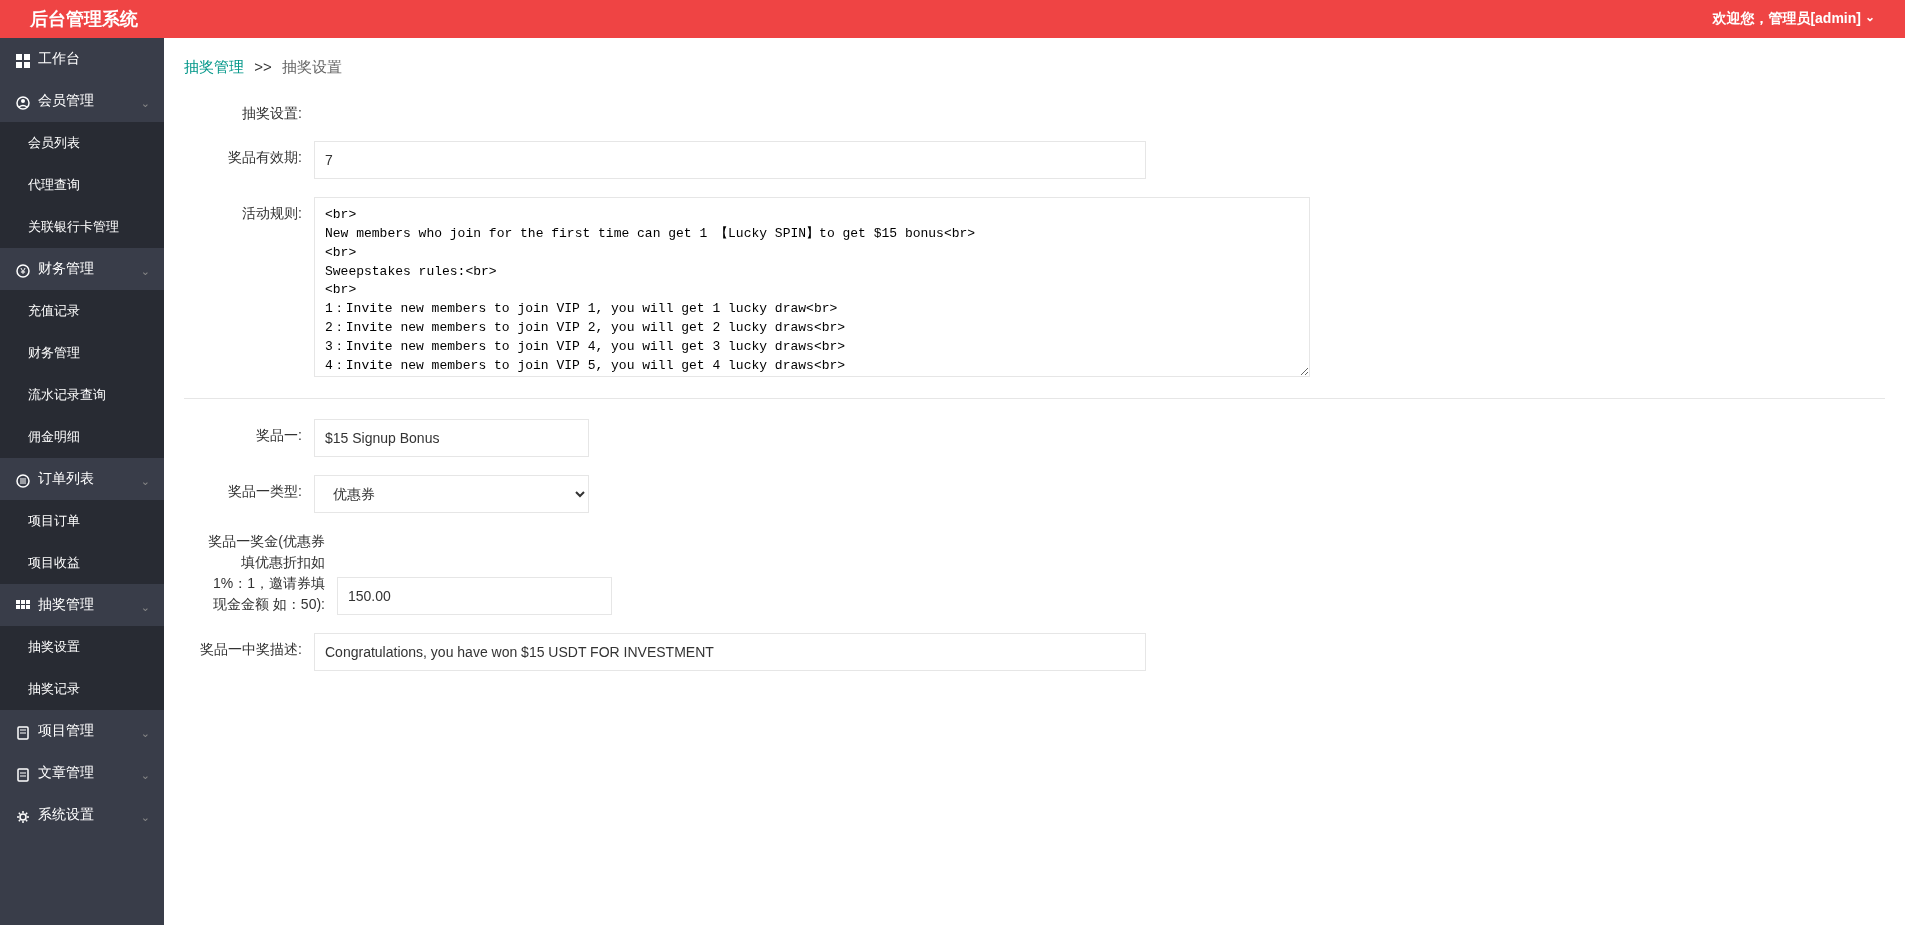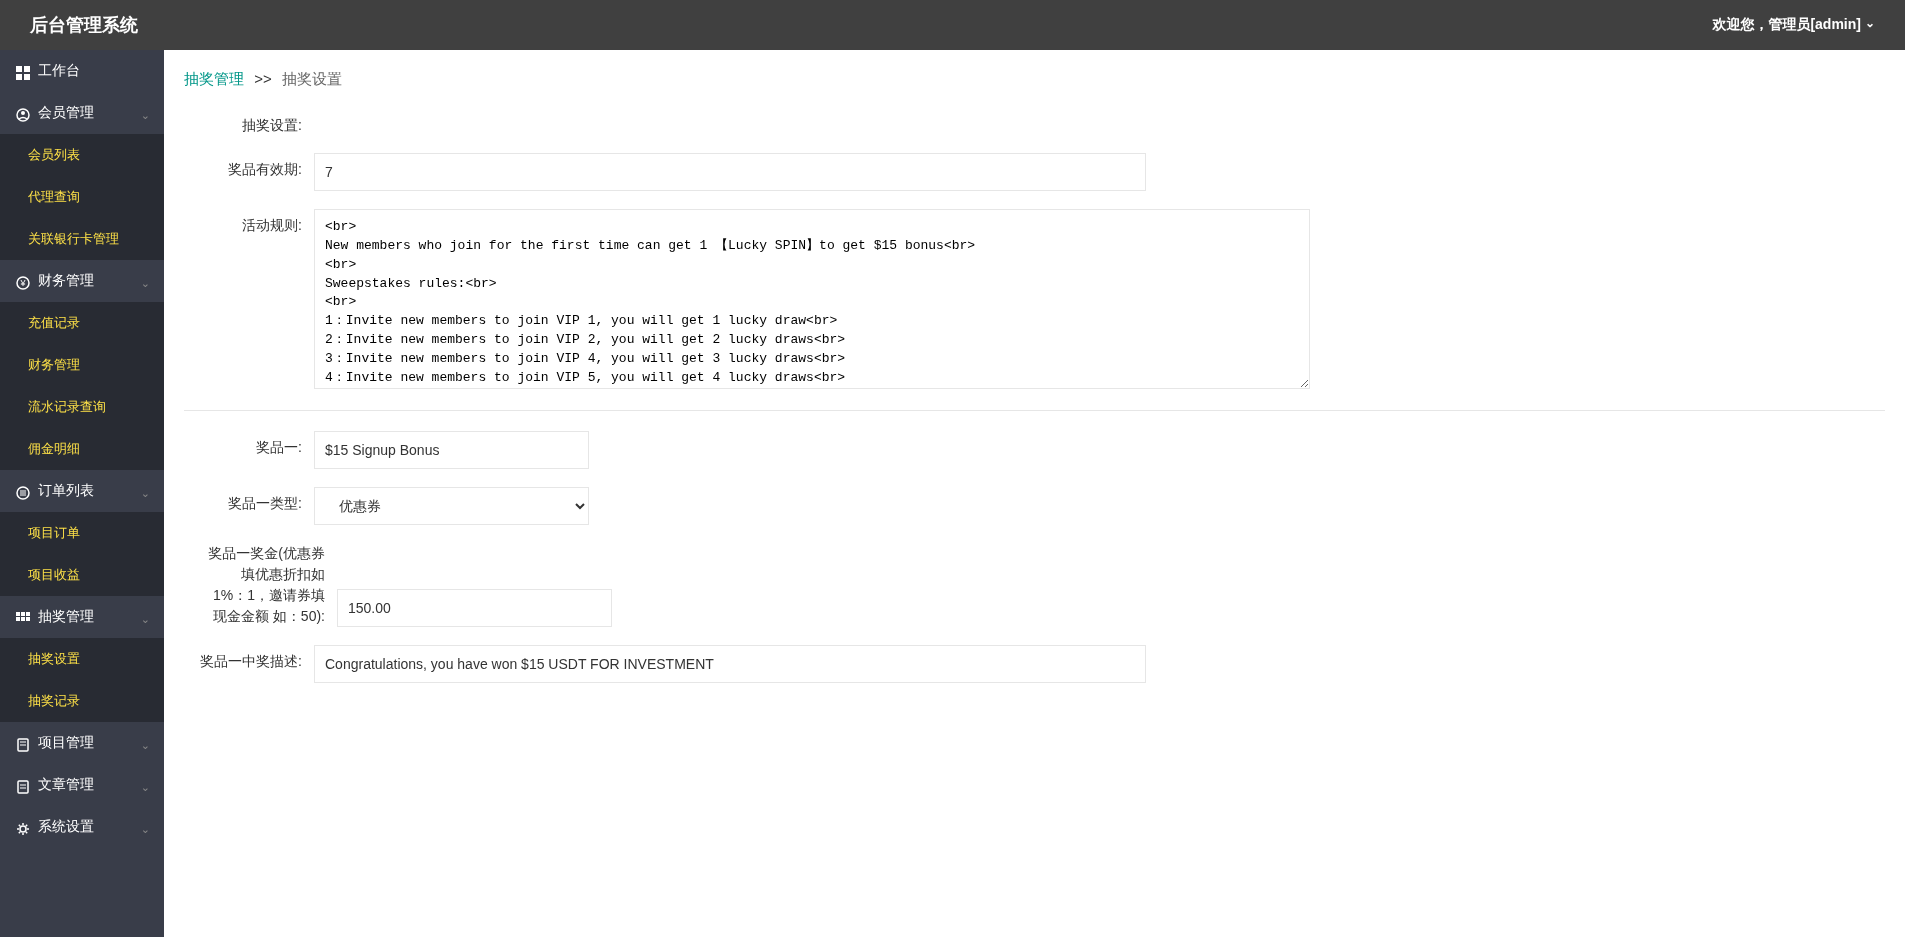--- a/index.html
+++ b/index.html
@@ -7,22 +7,22 @@
       padding: 0;
       box-sizing: border-box;
     }
     body {
       font-family: "Microsoft YaHei", Arial, sans-serif;
       font-size: 14px;
       color: #333;
       background: #fff;
     }
     .header {
-      background: #404040;
-      height: 50px;
+      background: #ef4444;
+      height: 38px;
       display: flex;
       align-items: center;
       justify-content: space-between;
       padding: 0 30px;
       color: #fff;
     }
     .header-title {
       font-size: 18px;
       font-weight: bold;
     }
@@ -54,21 +54,21 @@
       color: #c2c2c2;
       position: relative;
     }
     .sidebar-item.has-children {
       color: #fff;
     }
     .sidebar-item.sub-item {
       padding-left: 28px;
       background: #282b33;
       font-size: 13px;
-      color: #fde047;
+      color: #ffffff;
     }
     .sidebar-item .icon-slot {
       width: 18px;
       display: inline-flex;
       align-items: center;
       justify-content: center;
       margin-right: 6px;
       font-size: 14px;
     }
     .sidebar-item .chevron-down {
@@ -146,21 +146,21 @@
       font-family: "Courier New", monospace;
       font-size: 13px;
       line-height: 1.45;
       resize: vertical;
       outline: none;
       overflow-y: scroll;
     }
     .select {
       height: 38px;
       border: 1px solid #e6e6e6;
-      padding: 0 28px 0 20px;
+      padding: 0 28px 0 14px;
       font-size: 14px;
       width: 275px;
       background: #fff;
       color: #333;
     }
     .divider {
       border: none;
       border-top: 1px solid #e6e6e6;
       margin: 10px 0 20px 0;
     }

